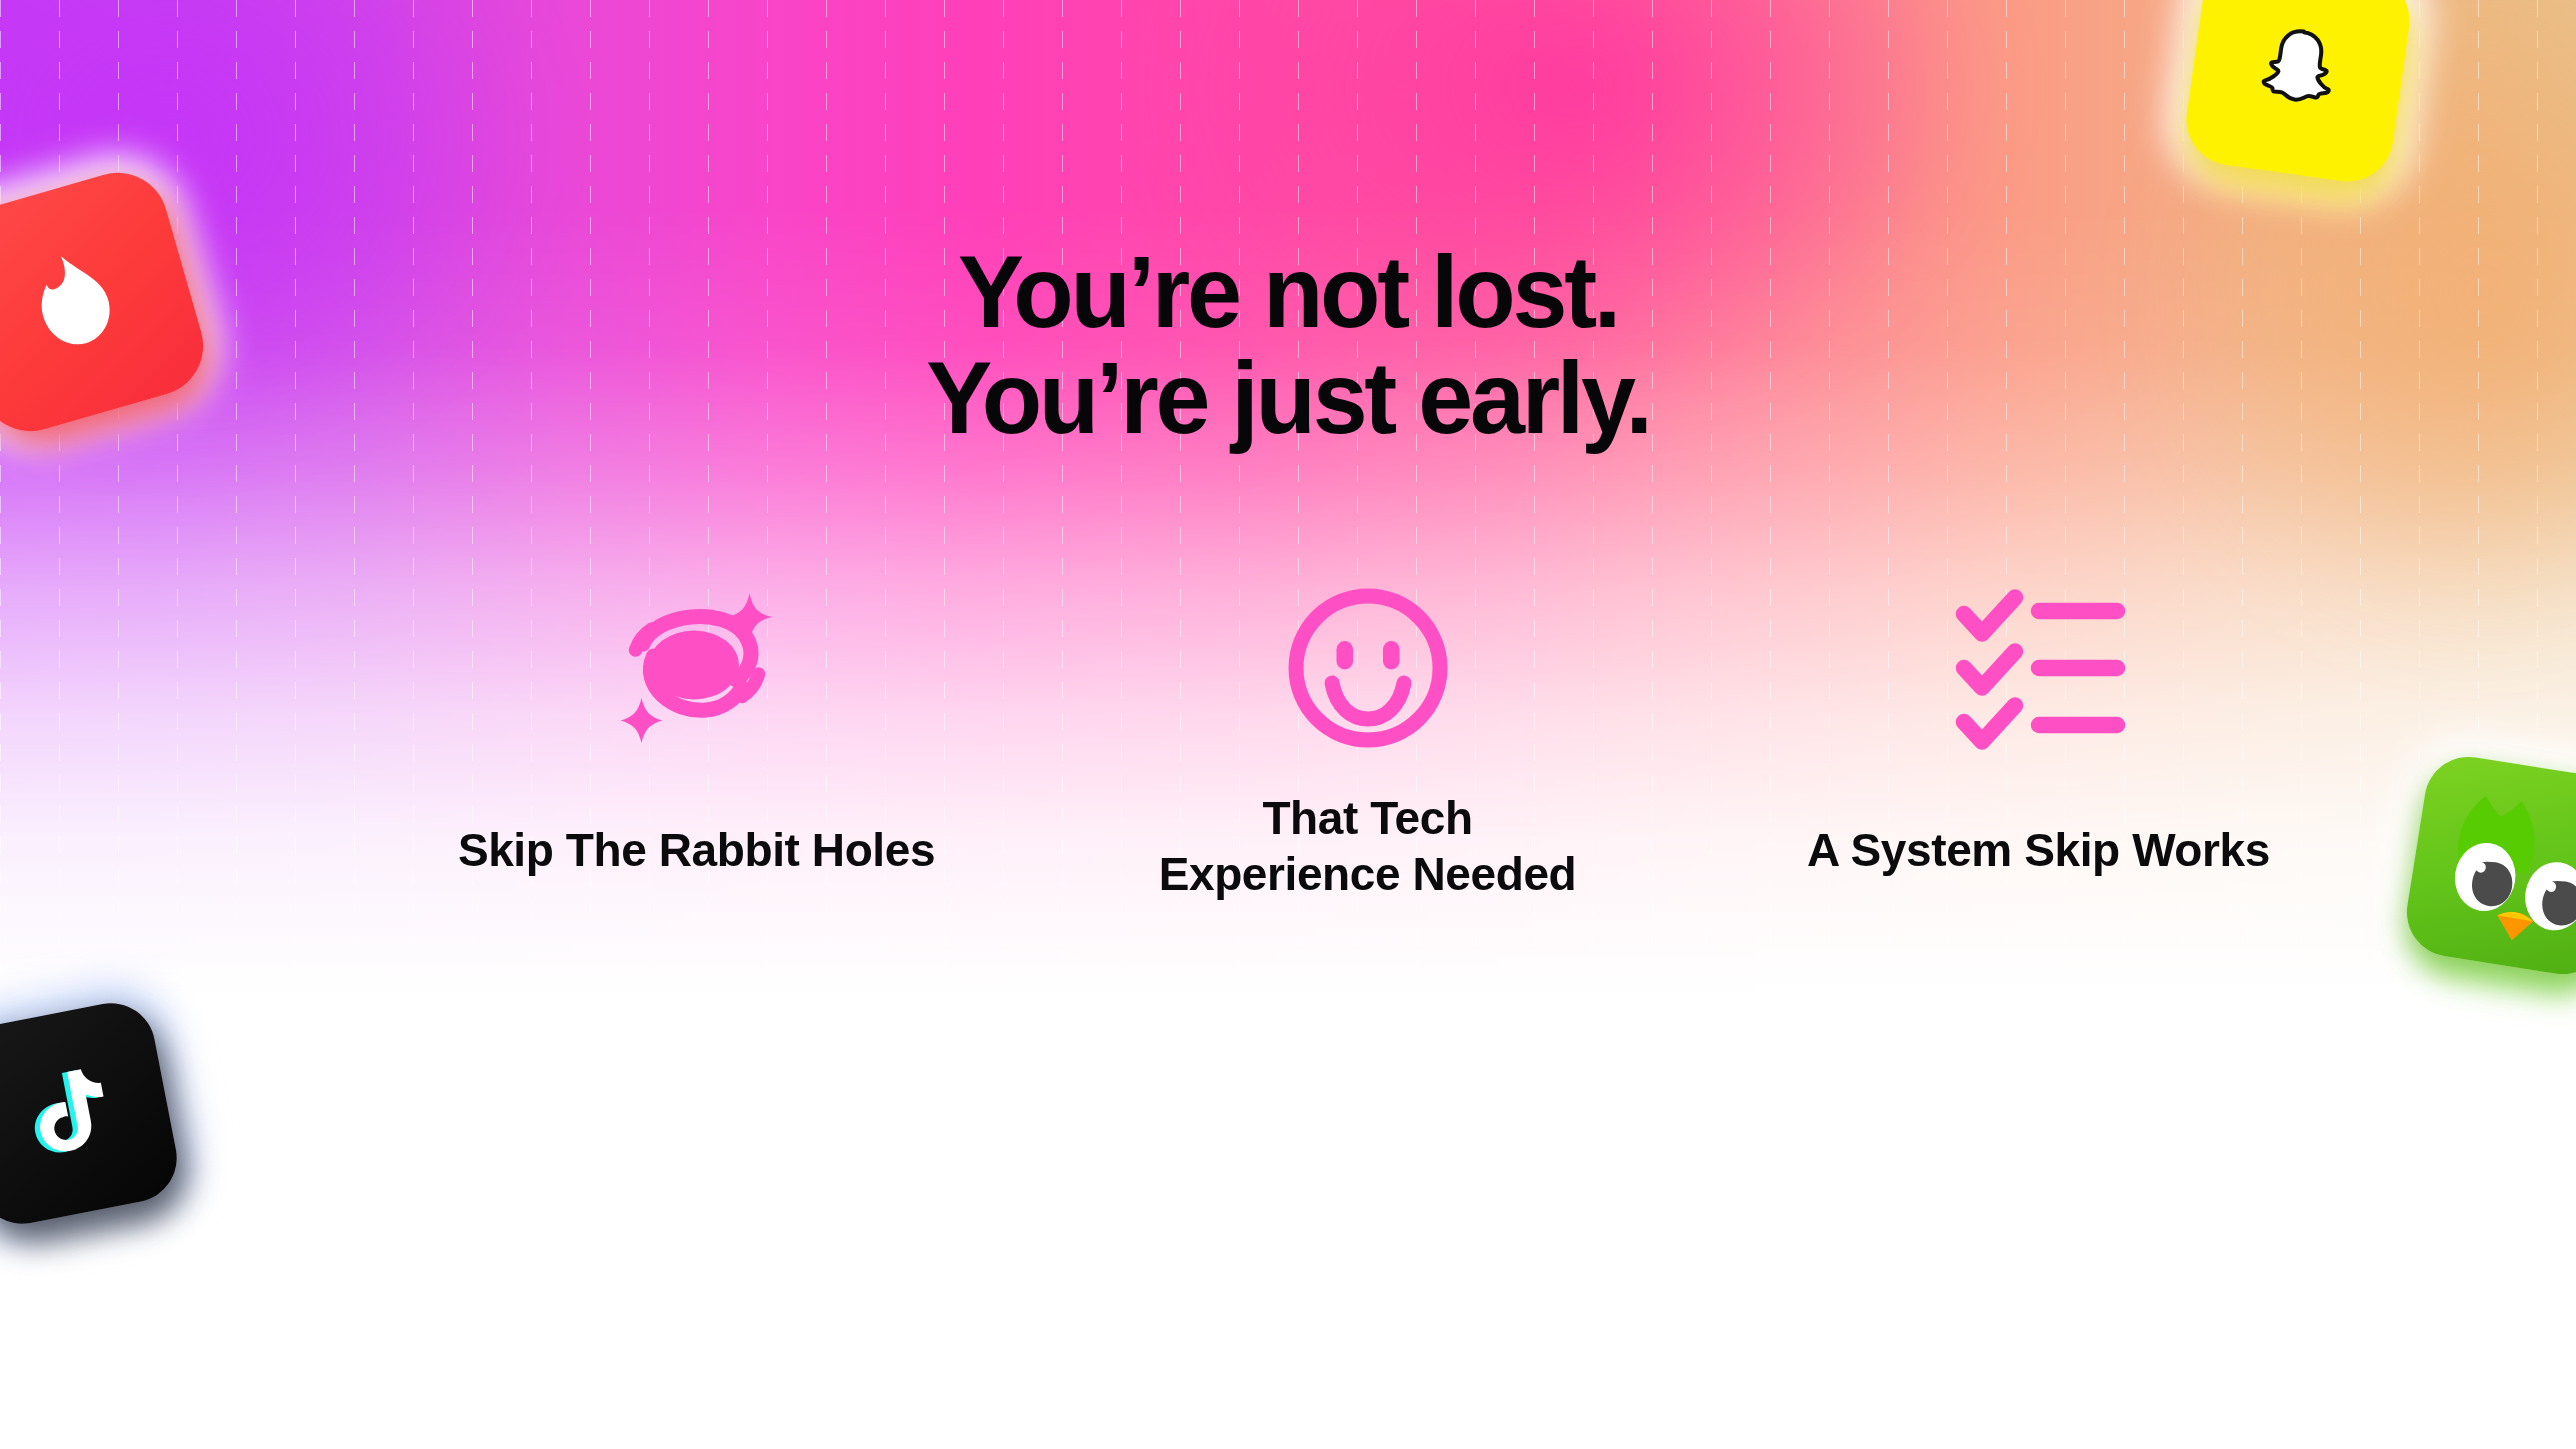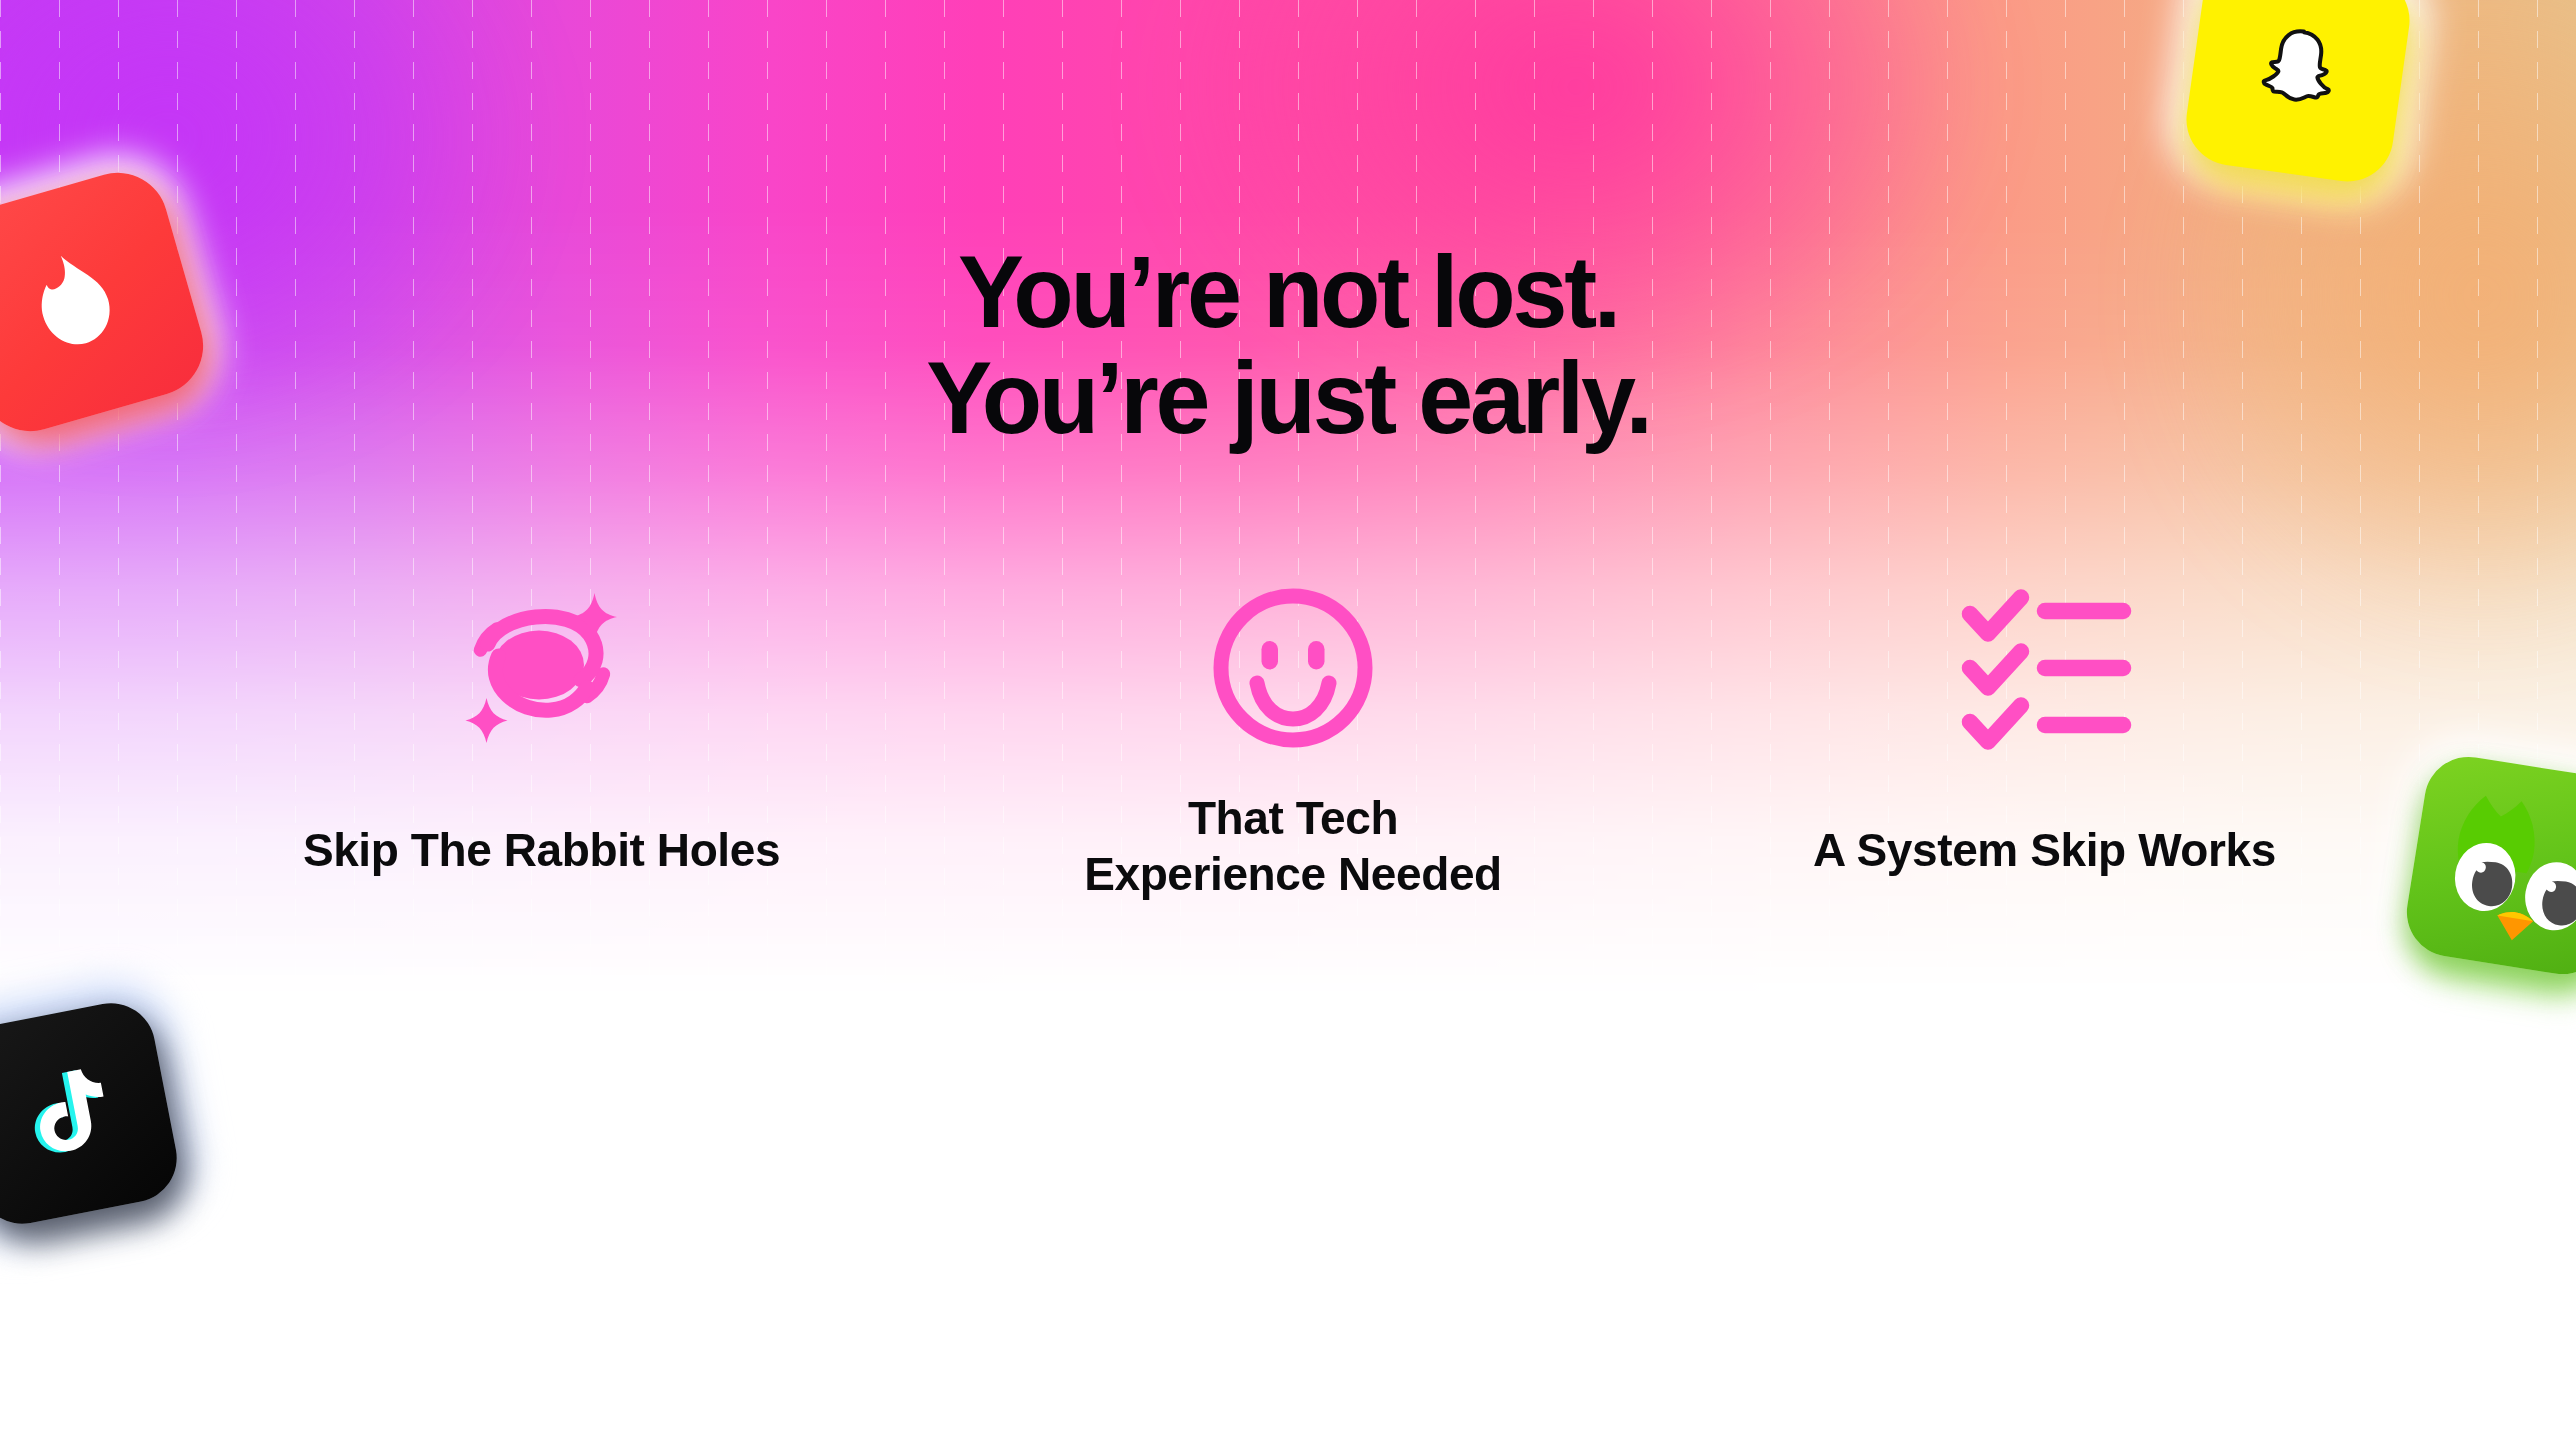--- a/index.html
+++ b/index.html
@@ -125,26 +125,26 @@
     line-height: 1.04;
     letter-spacing: -3.4px;
     transform: scaleX(0.97);
     transform-origin: center top;
   }
   .headline .line { display: block; white-space: nowrap; }
 
   
   .features {
     position: absolute;
-    left: 206px;
+    left: 200px;
     top: 577px;
     width: 2174px;
     display: flex;
     align-items: flex-start;
-    justify-content: space-between;
+    justify-content: flex-end;
   }
   .feature {
     width: 671px;
     display: flex;
     flex-direction: column;
     align-items: center;
   }
   .feature-icon {
     height: 181px;
     display: flex;

